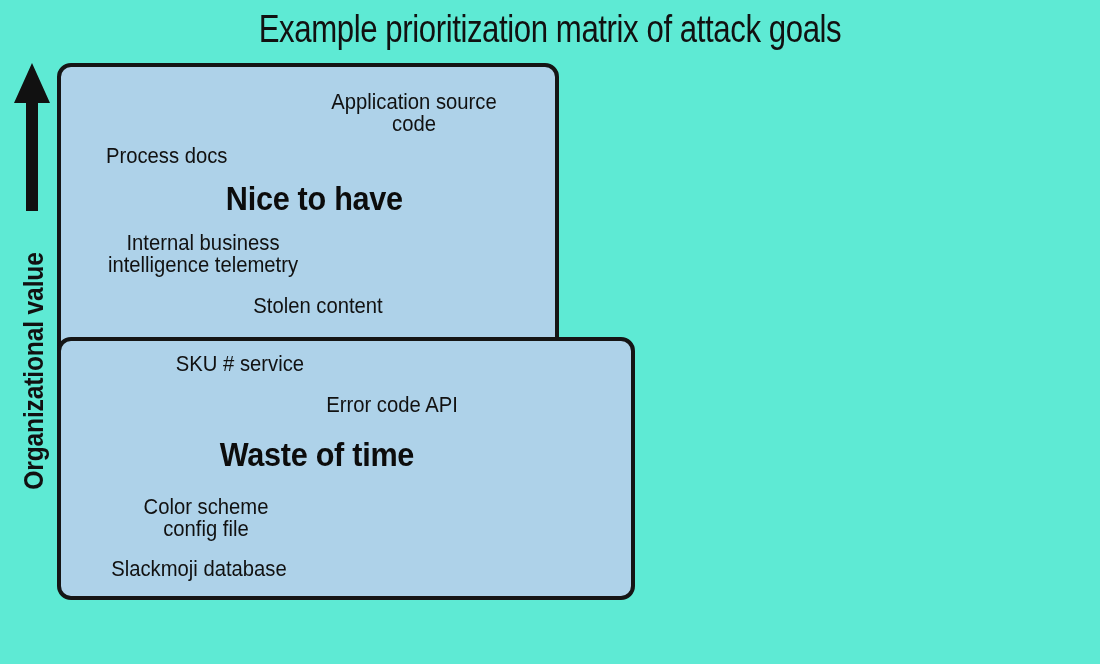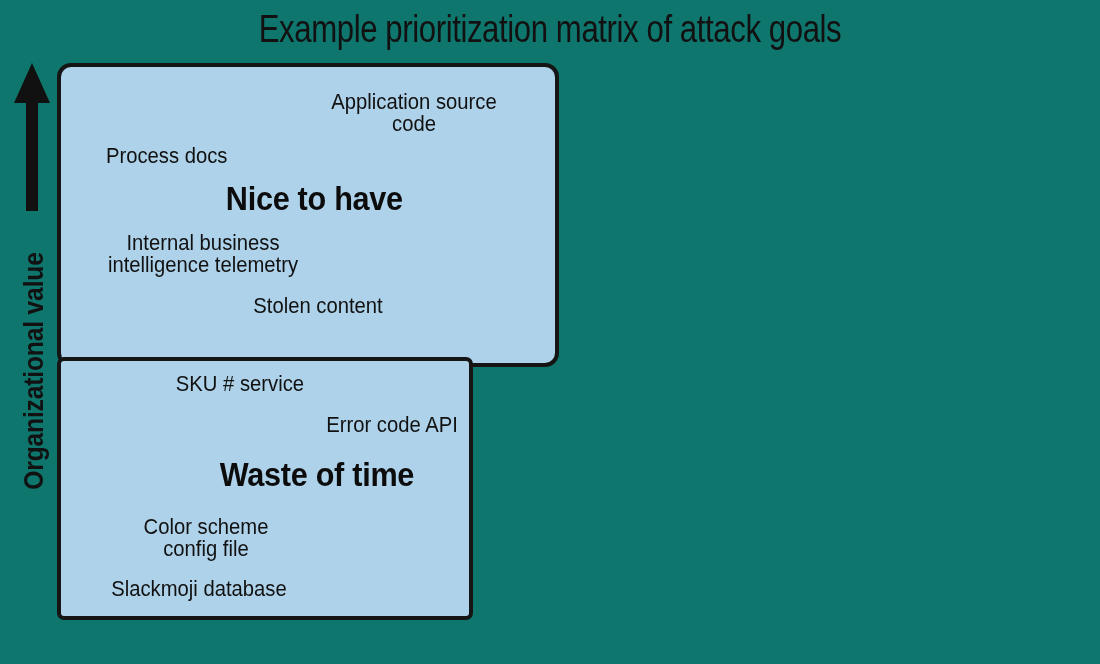--- a/index.html
+++ b/index.html
@@ -4,21 +4,21 @@
 <style>
   html, body {
     margin: 0;
     padding: 0;
     background: #ffffff;
   }
   #canvas {
     position: relative;
     width: 1100px;
     height: 664px;
-    background: #0f766e;
+    background: #5eead4;
     overflow: hidden;
     font-family: "Liberation Sans", "DejaVu Sans", sans-serif;
     color: #111111;
   }
 
   
   #chart-title {
     position: absolute;
     left: 0;
     top: 8px;
@@ -44,21 +44,21 @@
   .quadrant {
     position: absolute;
     background: #aed2e9;
     border: 4px solid #151515;
     border-radius: 14px;
     box-sizing: border-box;
     overflow: hidden;
   }
   #q-top-left     { left: 0px;   top: 0px;   width: 502px; height: 304px; padding-left: 24px; }
   #q-top-right    { left: 510px; top: 0px;   width: 502px; height: 270px; }
-  #q-bottom-left  { left: 0px;   top: 294px; width: 416px; height: 263px; border-radius: 7px; }
+  #q-bottom-left  { left: 0px;   top: 274px; width: 578px; height: 263px; }
   #q-bottom-right { left: 510px; top: 278px; width: 502px; height: 263px; }
 
   
   .item {
     position: absolute;
     font-size: 22px;
     font-weight: 400;
     line-height: 1.02;
     white-space: pre-line;
     transform: scaleX(0.92);

